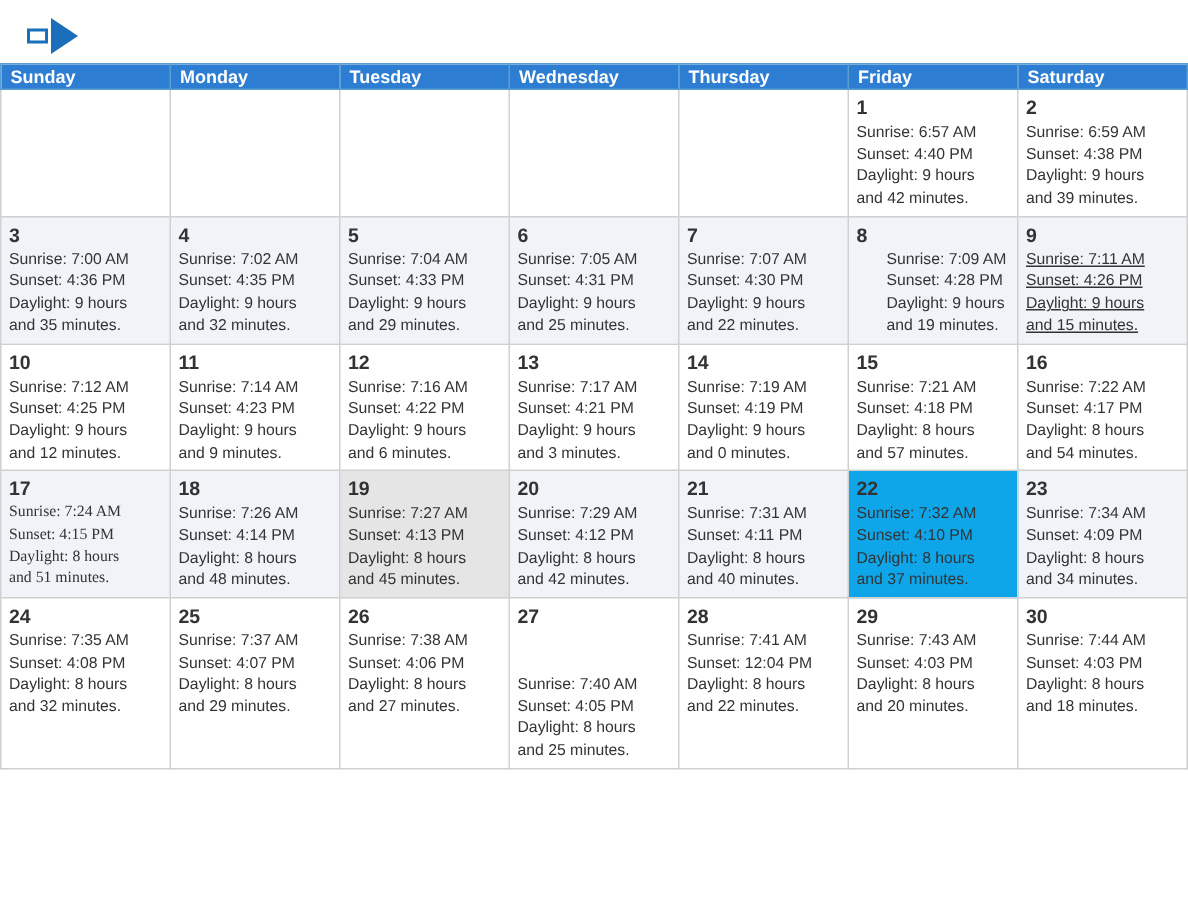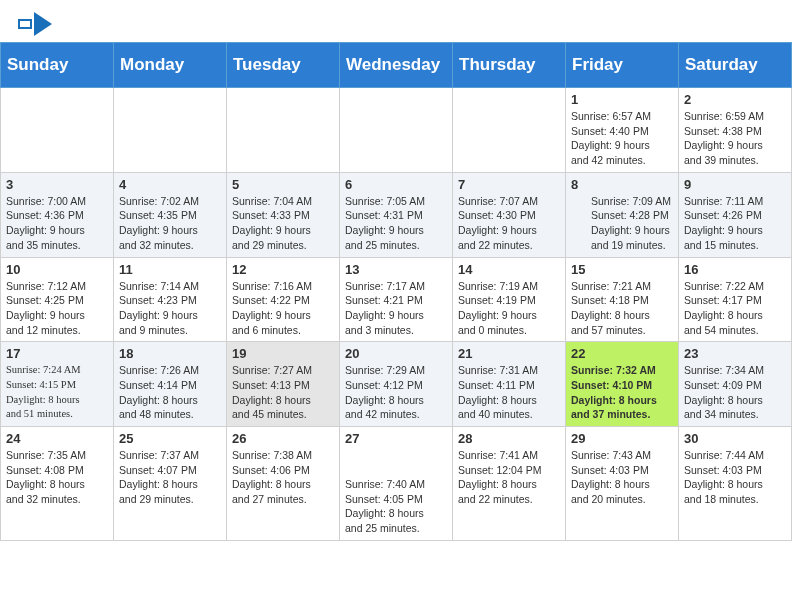--- a/index.html
+++ b/index.html
@@ -30,23 +30,23 @@
       color: #555;
     }
     .calendar {
       width: 100%;
       border-collapse: collapse;
       margin: 0;
     }
     .calendar th {
       background: #2d7dd2;
       color: #fff;
-      font-size: 17px;
-      font-weight: bold;
-      padding: 12px 6px;
+      font-size: 12px;
+      font-weight: bold;
+      padding: 1px 6px;
       text-align: left;
       border: 1px solid #5a9fd4;
     }
     .calendar td {
       border: 1px solid #d0d0d0;
       vertical-align: top;
       padding: 4px 5px;
       width: 113px;
       min-height: 80px;
       background: #fff;
@@ -192,21 +192,21 @@
         </td>
         <td style="background: rgb(240, 244, 248);">
           <span class="day-num">8</span>
           <div class="day-info" style="white-space: pre-line; margin-left: 20px;">Sunrise: 7:09 AM
 Sunset: 4:28 PM
 Daylight: 9 hours
 and 19 minutes.</div>
         </td>
         <td style="background: rgb(240, 244, 248);">
           <span class="day-num">9</span>
-          <div class="day-info" style="white-space: pre-line;">Sunrise: 7:11 AM
+          <div class="day-info" style="white-space: pre-line; text-decoration: underline;">Sunrise: 7:11 AM
 Sunset: 4:26 PM
 Daylight: 9 hours
 and 15 minutes.</div>
         </td>
       </tr>
       <tr>
         <td>
           <span class="day-num">10</span>
           <div class="day-info" style="white-space: pre-line;">Sunrise: 7:12 AM
 Sunset: 4:25 PM
@@ -285,23 +285,23 @@
 Daylight: 8 hours
 and 42 minutes.</div>
         </td>
         <td style="background: rgb(240, 244, 248);">
           <span class="day-num">21</span>
           <div class="day-info" style="white-space: pre-line;">Sunrise: 7:31 AM
 Sunset: 4:11 PM
 Daylight: 8 hours
 and 40 minutes.</div>
         </td>
-        <td style="background: #bef264;">
+        <td style="background: #0ea5e9;">
           <span class="day-num">22</span>
-          <div class="day-info" style="white-space: pre-line; font-weight: bold;">Sunrise: 7:32 AM
+          <div class="day-info" style="white-space: pre-line;">Sunrise: 7:32 AM
 Sunset: 4:10 PM
 Daylight: 8 hours
 and 37 minutes.</div>
         </td>
         <td style="background: rgb(240, 244, 248);">
           <span class="day-num">23</span>
           <div class="day-info" style="white-space: pre-line;">Sunrise: 7:34 AM
 Sunset: 4:09 PM
 Daylight: 8 hours
 and 34 minutes.</div>

